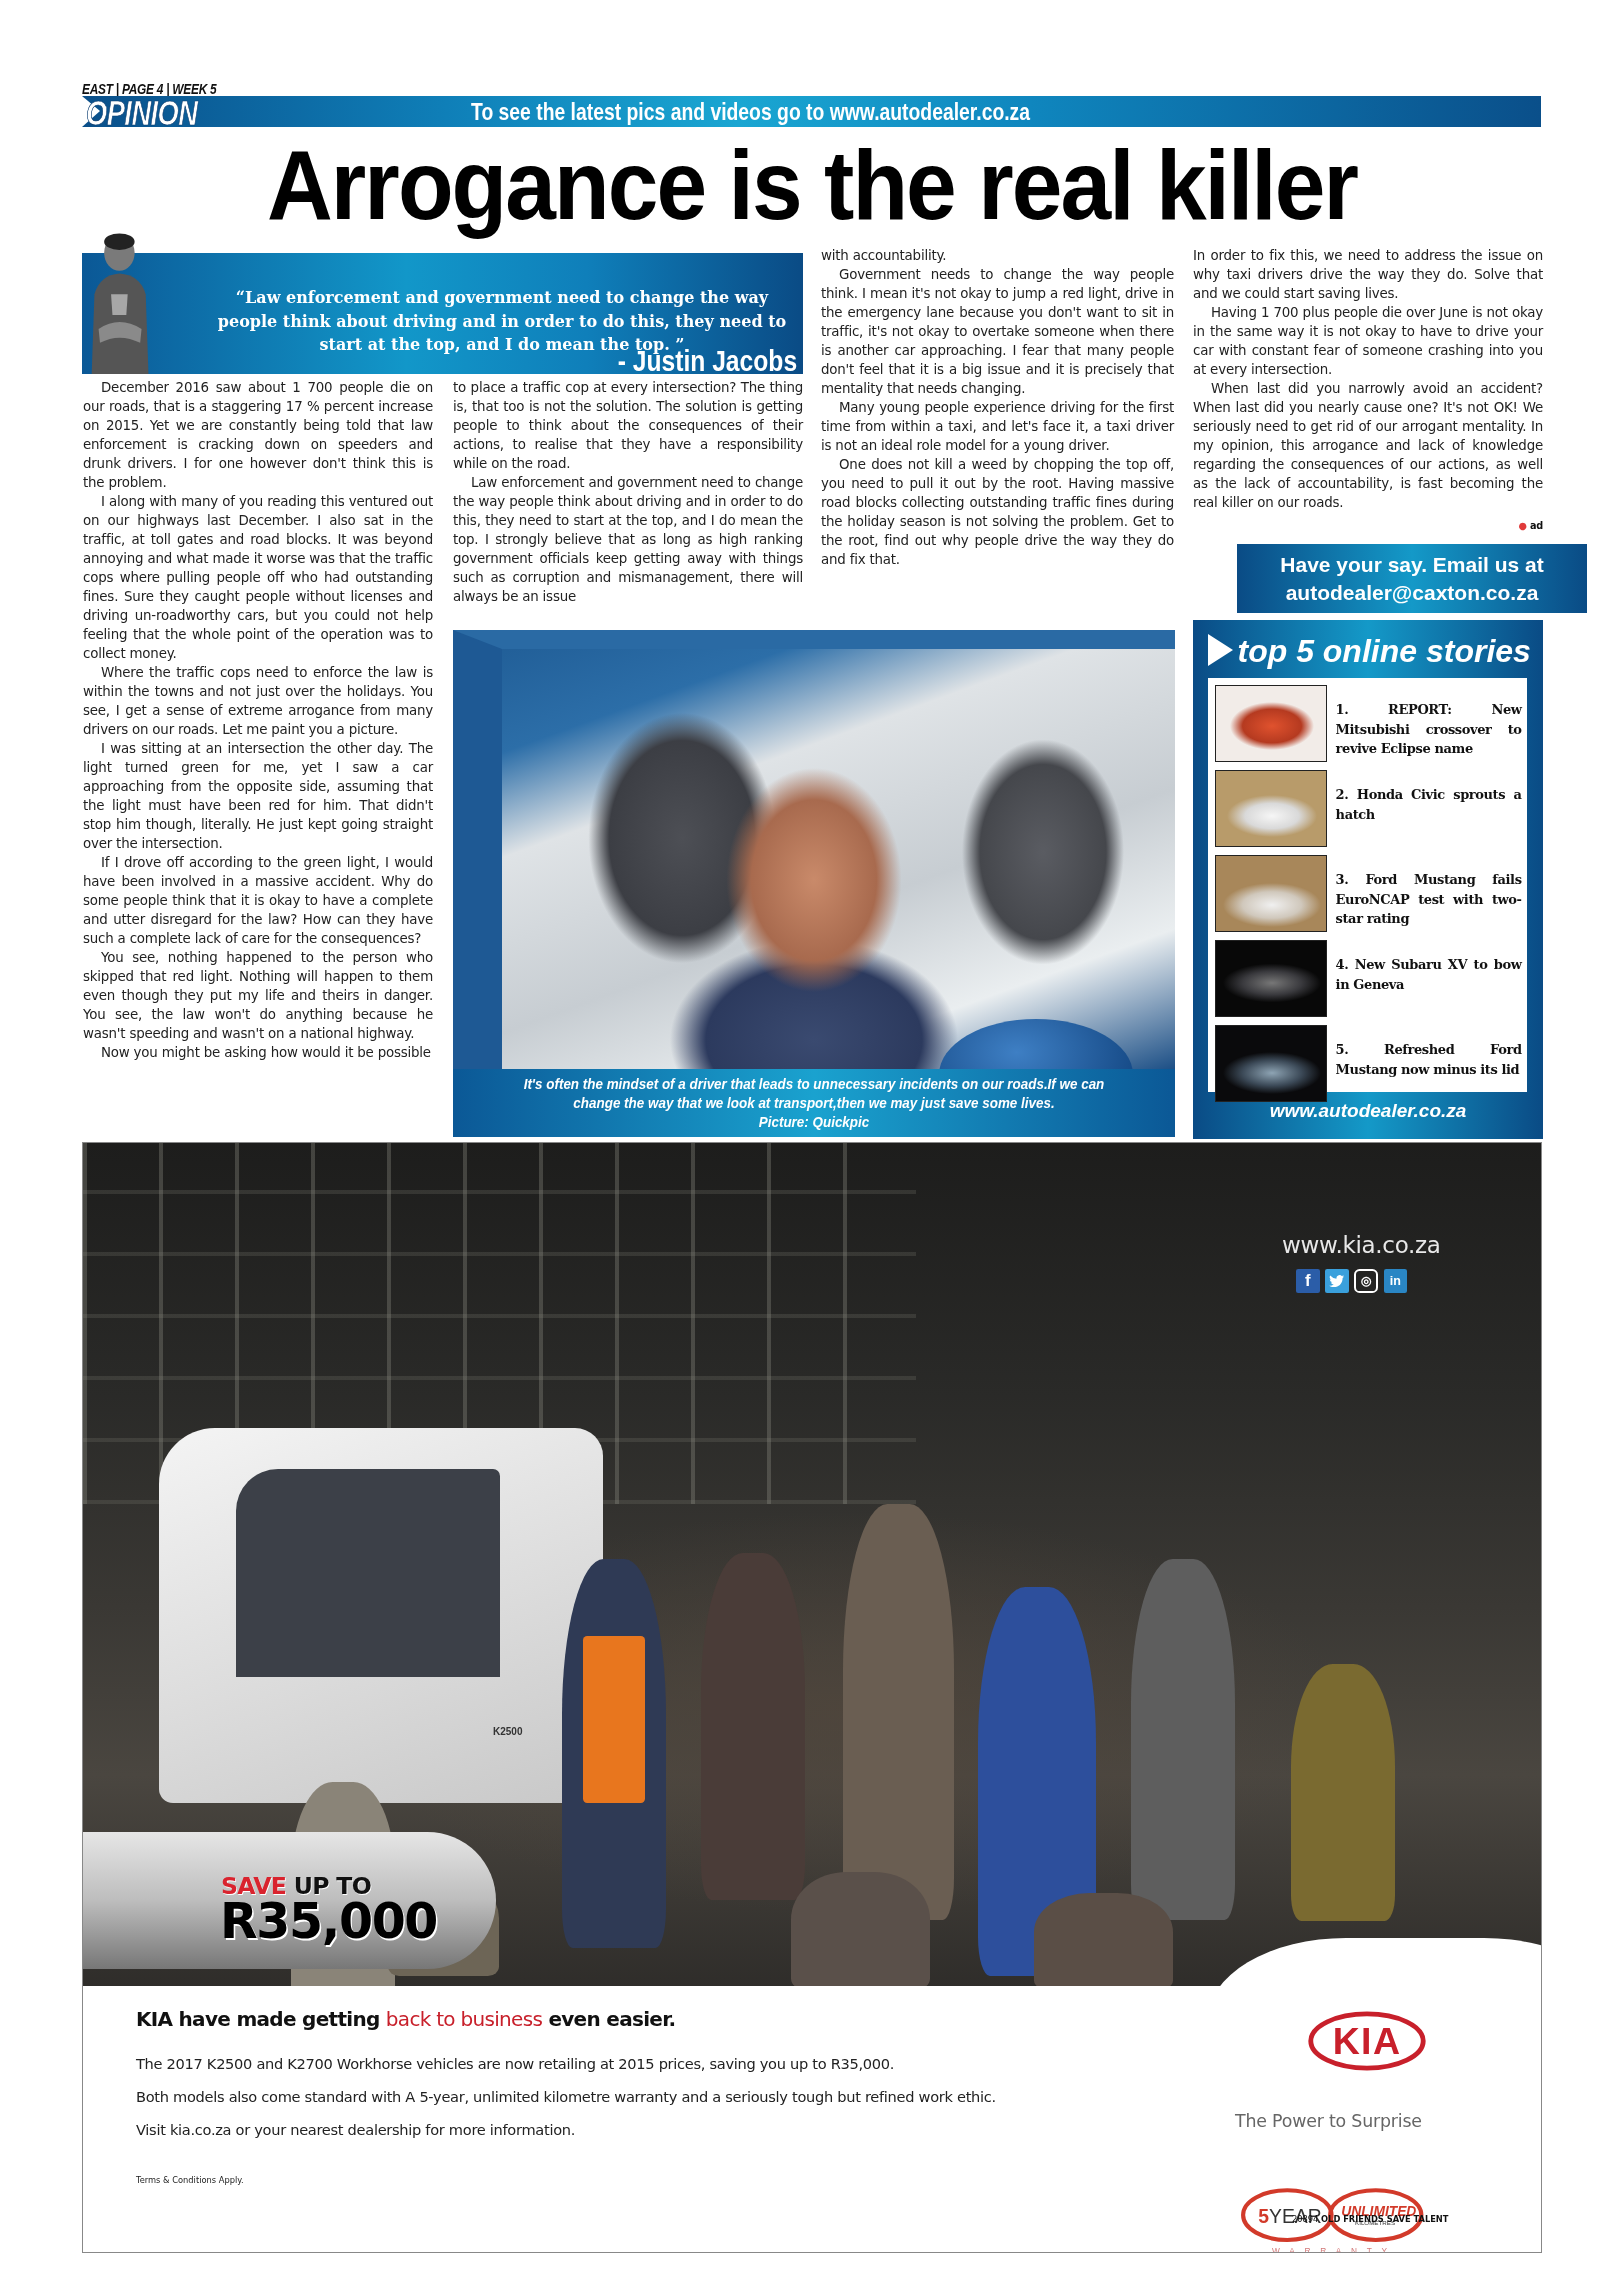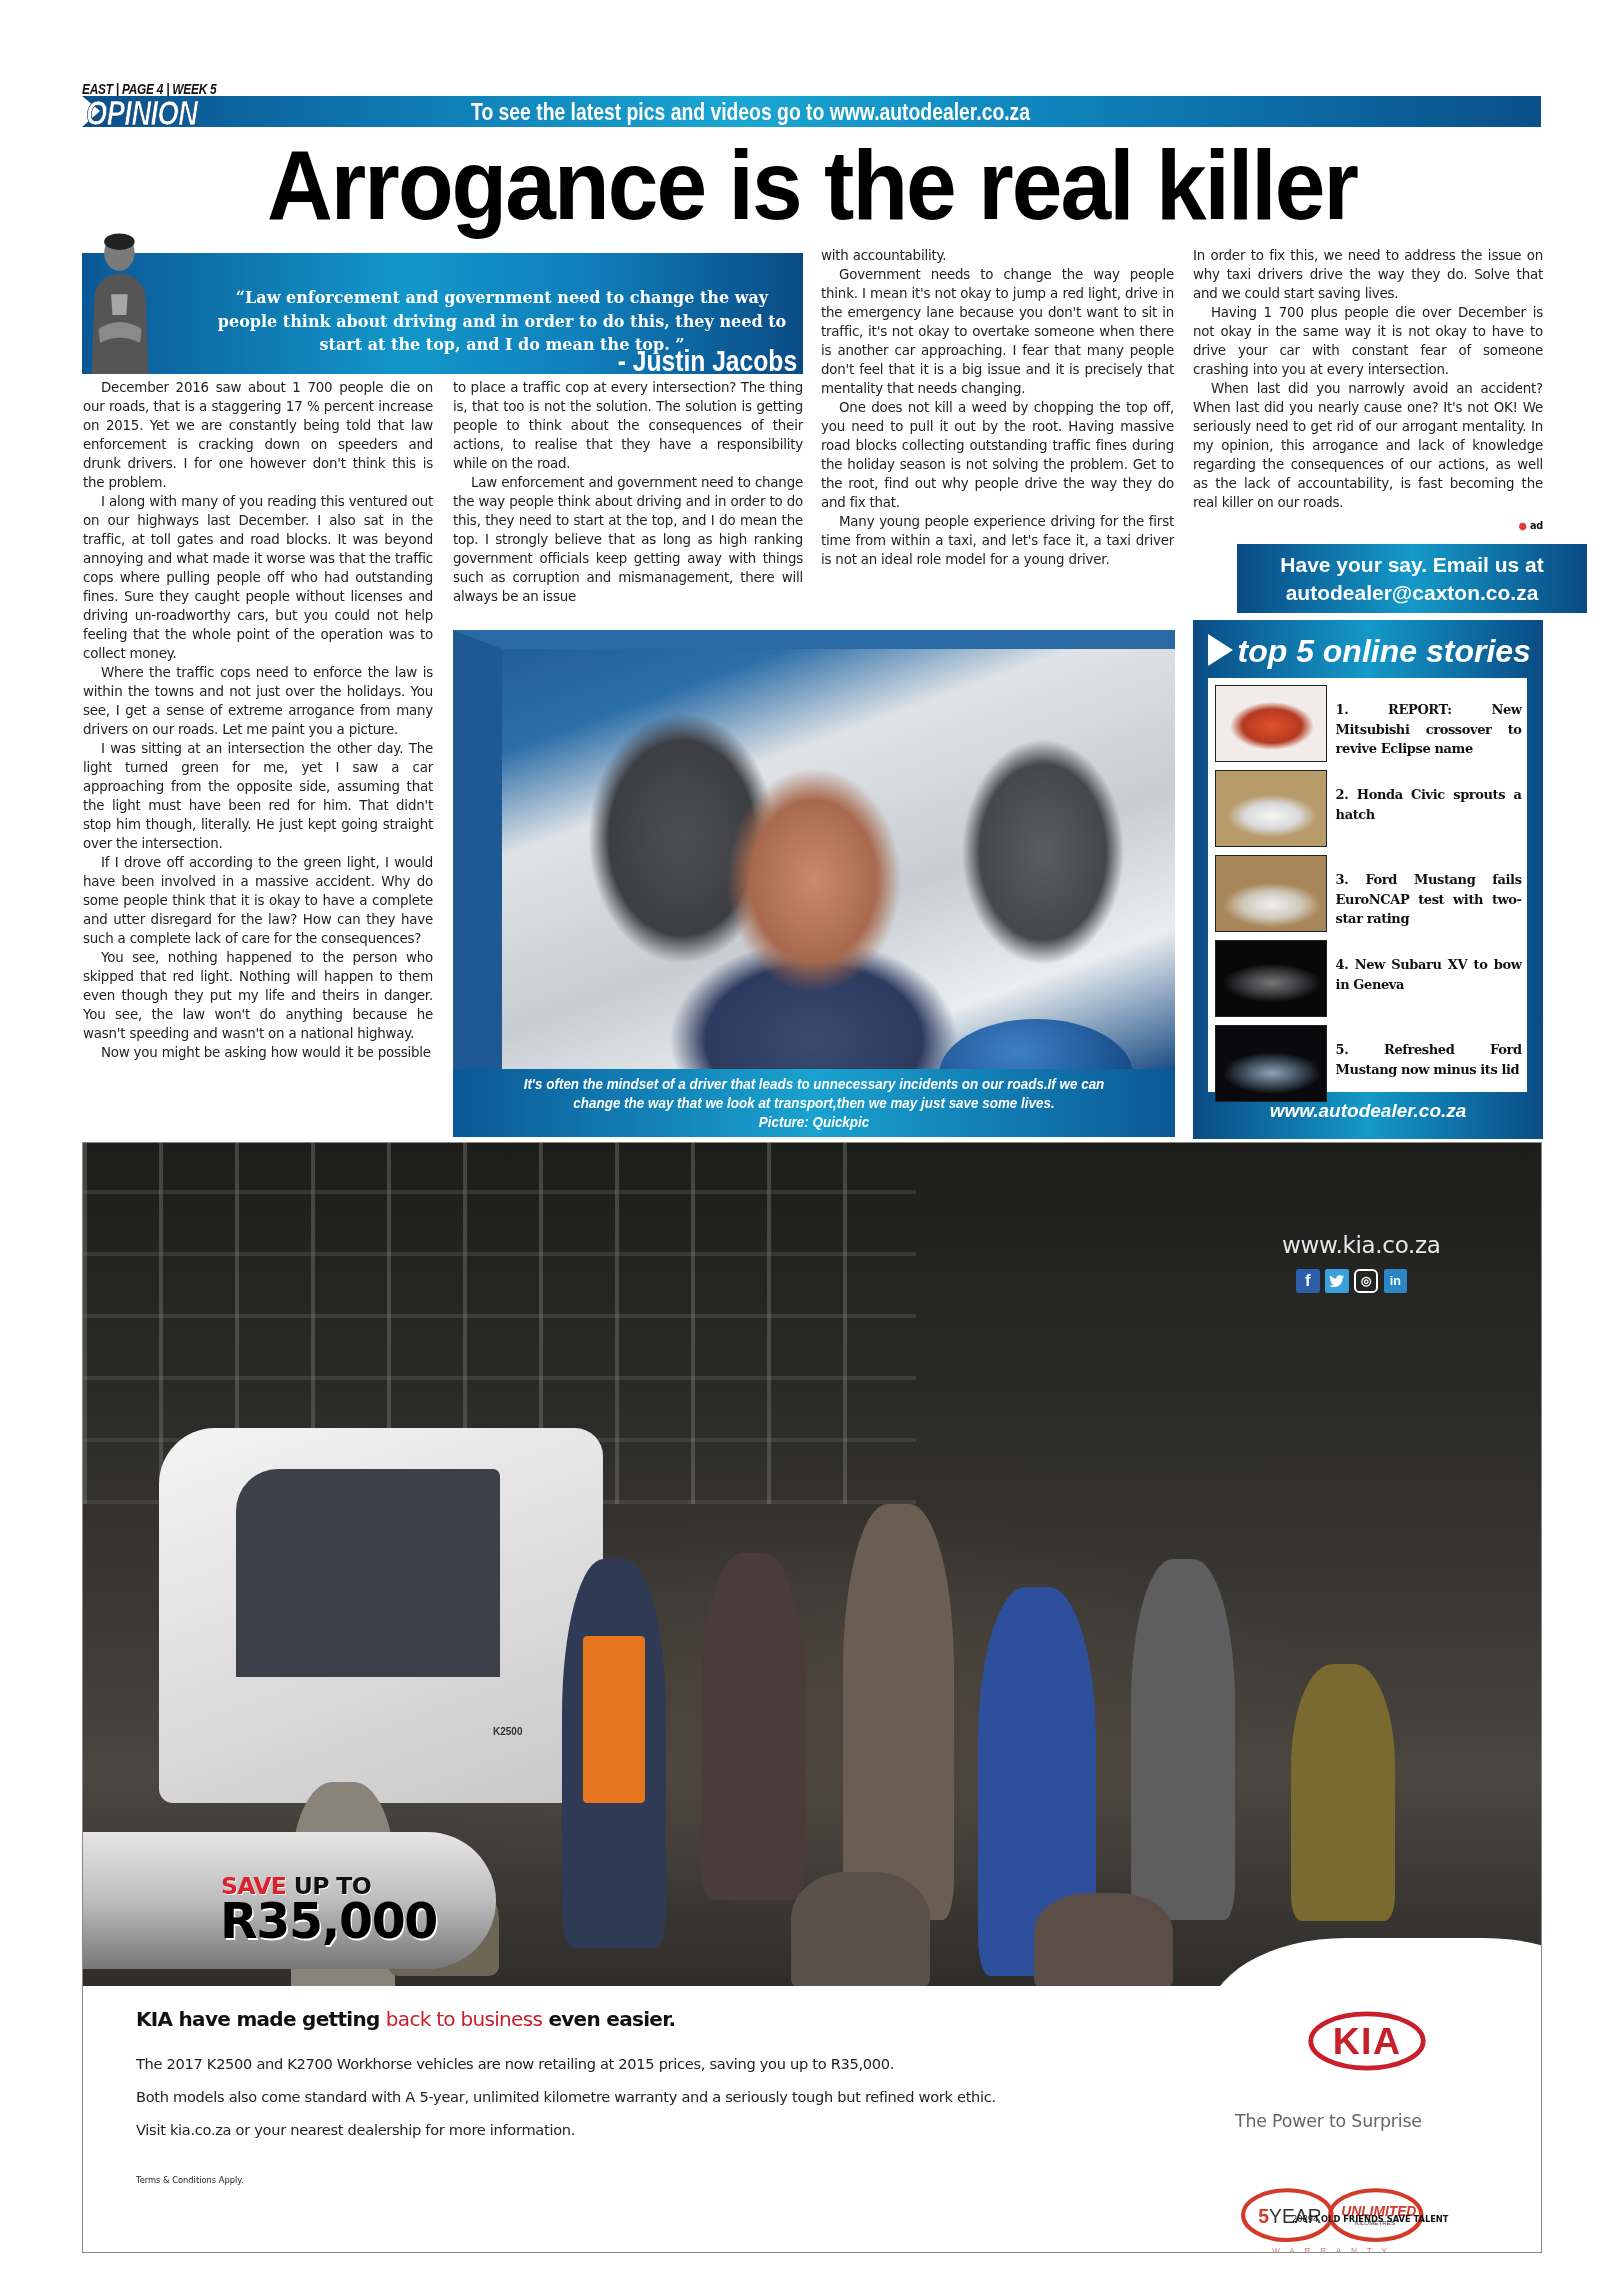--- a/index.html
+++ b/index.html
@@ -149,27 +149,27 @@
 </div>
 
 <div class="abs col col2">
   <p class="noindent">to place a traffic cop at every intersection? The thing is, that too is not the solution. The solution is getting people to think about the consequences of their actions, to realise that they have a responsibility while on the road.</p>
   <p>Law enforcement and government need to change the way people think about driving and in order to do this, they need to start at the top, and I do mean the top. I strongly believe that as long as high ranking government officials keep getting away with things such as corruption and mismanagement, there will always be an issue</p>
 </div>
 
 <div class="abs col col3">
   <p class="noindent">with accountability.</p>
   <p>Government needs to change the way people think. I mean it's not okay to jump a red light, drive in the emergency lane because you don't want to sit in traffic, it's not okay to overtake someone when there is another car approaching. I fear that many people don't feel that it is a big issue and it is precisely that mentality that needs changing.</p>
+  <p>Many young people experience driving for the first time from within a taxi, and let's face it, a taxi driver is not an ideal role model for a young driver.</p>
   <p>One does not kill a weed by chopping the top off, you need to pull it out by the root. Having massive road blocks collecting outstanding traffic fines during the holiday season is not solving the problem. Get to the root, find out why people drive the way they do and fix that.</p>
-  <p>Many young people experience driving for the first time from within a taxi, and let's face it, a taxi driver is not an ideal role model for a young driver.</p>
 </div>
 
 <div class="abs col col4">
   <p class="noindent">In order to fix this, we need to address the issue on why taxi drivers drive the way they do. Solve that and we could start saving lives.</p>
-  <p>Having 1 700 plus people die over December is not okay in the same way it is not okay to have to drive your car with constant fear of someone crashing into you at every intersection.</p>
+  <p>Having 1 700 plus people die over June is not okay in the same way it is not okay to have to drive your car with constant fear of someone crashing into you at every intersection.</p>
   <p>When last did you narrowly avoid an accident? When last did you nearly cause one? It's not OK! We seriously need to get rid of our arrogant mentality. In my opinion, this arrogance and lack of knowledge regarding the consequences of our actions, as well as the lack of accountability, is fast becoming the real killer on our roads.</p>
   <span class="endmark">● <b>ad</b></span>
 </div>
 
 <div class="abs photo">
   <div class="photo-img"></div>
   <div class="photo-frame"></div>
   <div class="photo-wheel"></div>
   <div class="caption">
     <span>It's often the mindset of a driver that leads to unnecessary incidents on our roads.If we can</span>

